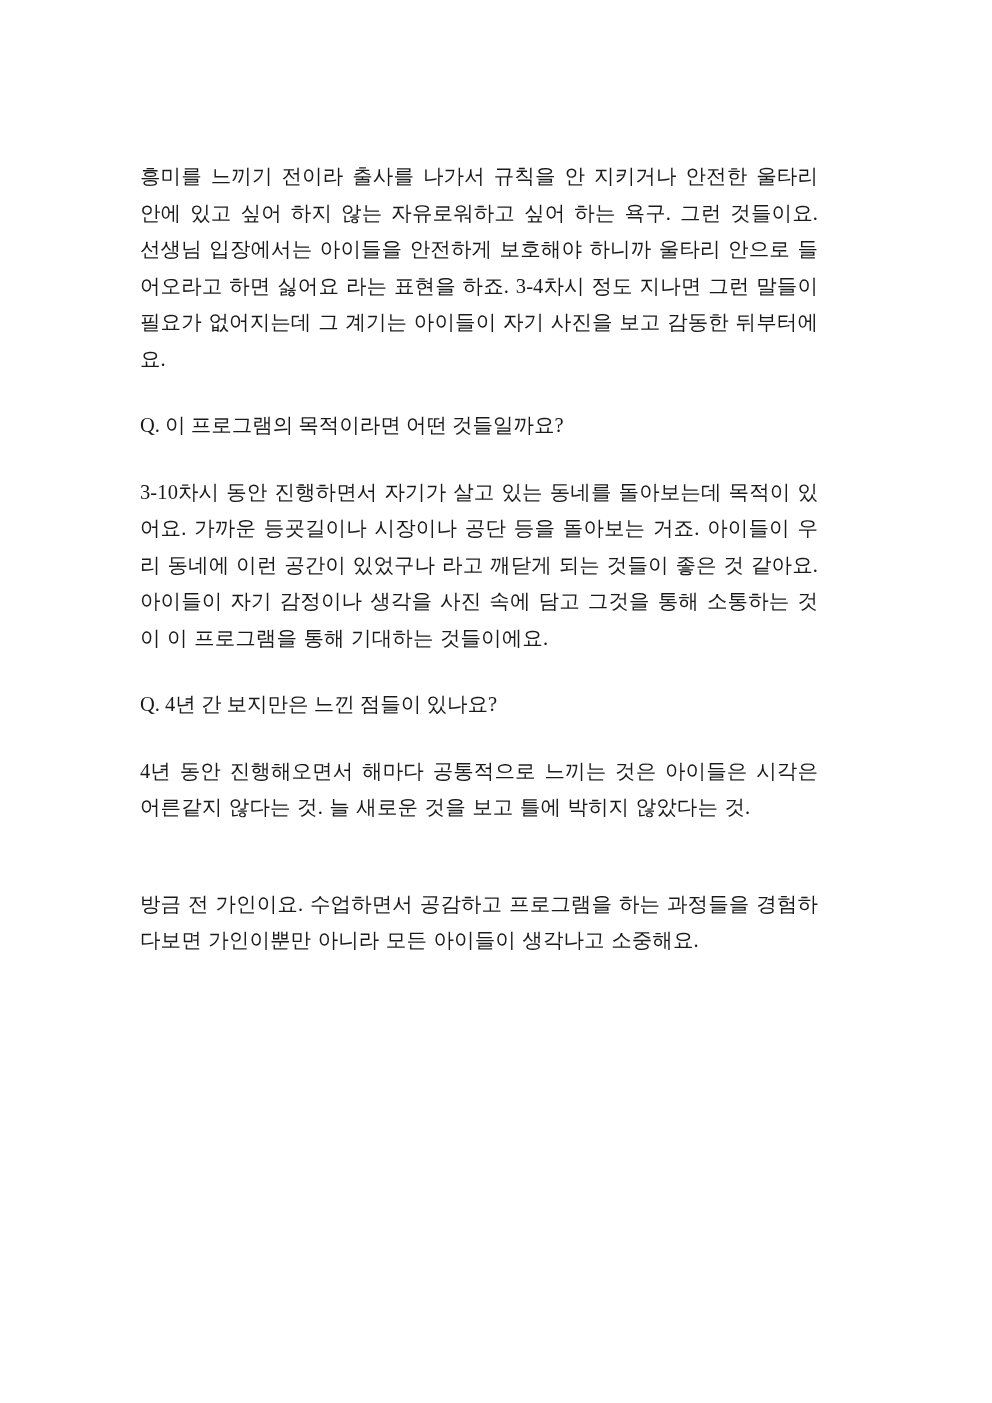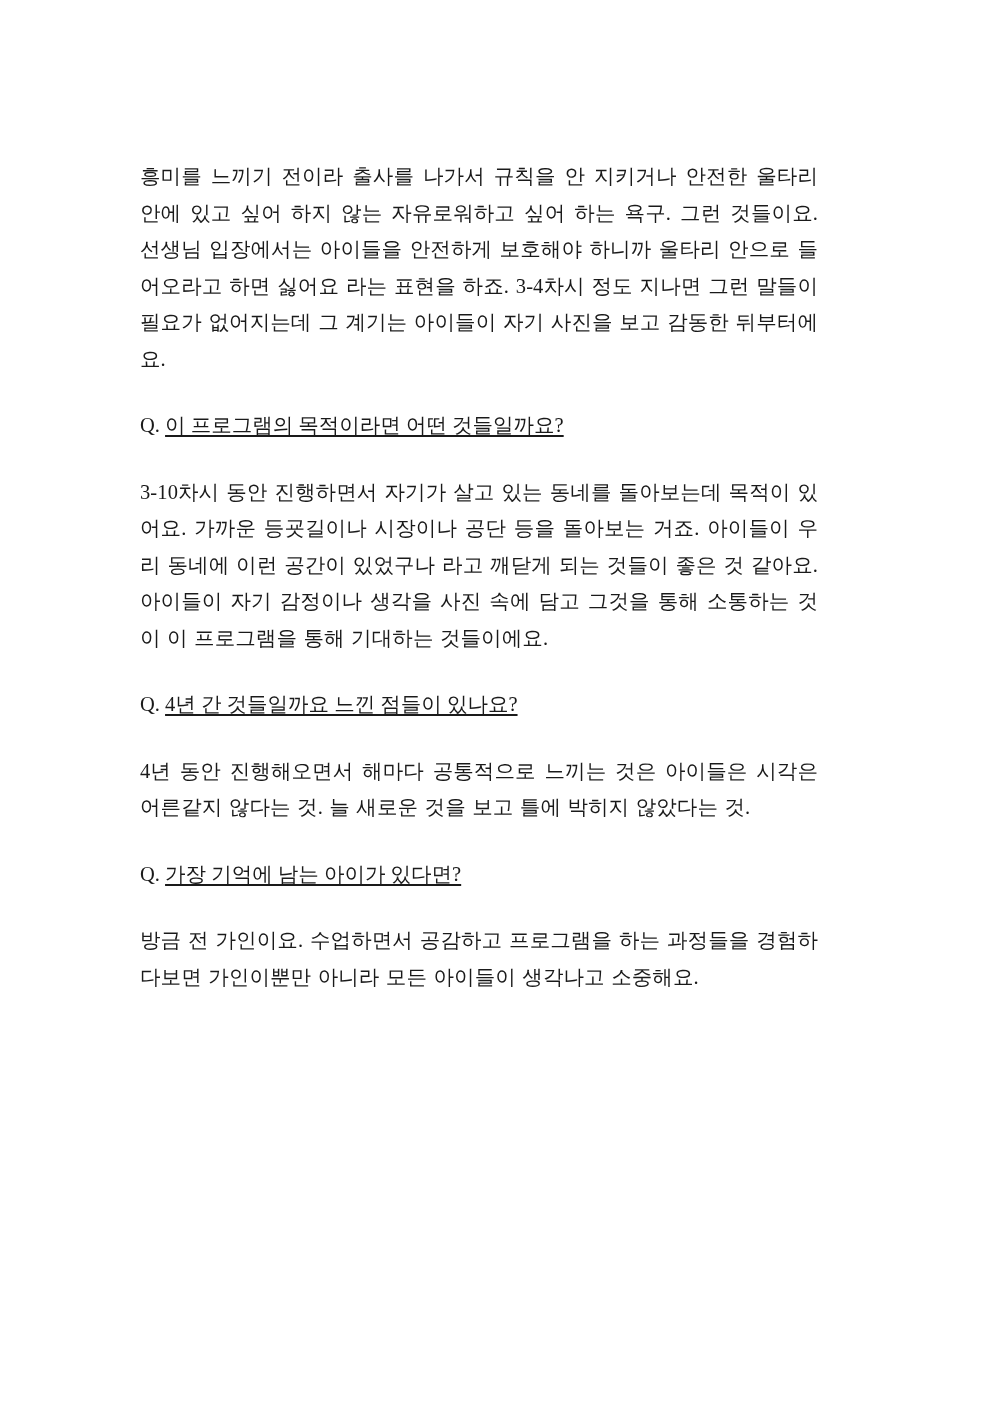--- a/index.html
+++ b/index.html
@@ -39,21 +39,20 @@
   .qblock {
     font-size: 20.5px;
     line-height: 36.5px;
     margin: 0;
     white-space: nowrap;
   }
   .qmark {
     text-decoration: none;
   }
   .qtext {
-    text-decoration: underline;
     text-underline-offset: 3px;
   }
   .tight {
     margin-top: 0;
   }
 </style>
 </head>
 <body>
 
 <div class="page">
@@ -63,27 +62,26 @@
   <div class="block-gap"></div>
 
   <p class="qblock"><span class="qmark">Q.</span> <span class="qtext">이 프로그램의 목적이라면 어떤 것들일까요?</span></p>
 
   <div class="block-gap"></div>
 
   <p class="para">3-10차시 동안 진행하면서 자기가 살고 있는 동네를 돌아보는데 목적이 있어요. 가까운 등굣길이나 시장이나 공단 등을 돌아보는 거죠. 아이들이 우리 동네에 이런 공간이 있었구나 라고 깨닫게 되는 것들이 좋은 것 같아요. 아이들이 자기 감정이나 생각을 사진 속에 담고 그것을 통해 소통하는 것이 이 프로그램을 통해 기대하는 것들이에요.</p>
 
   <div class="block-gap"></div>
 
-  <p class="qblock"><span class="qmark">Q.</span> <span class="qtext">4년 간 것들일까요 느낀 점들이 있나요?</span></p>
+  <p class="qblock"><span class="qmark">Q.</span> <span class="qtext">4년 간 보지만은 느낀 점들이 있나요?</span></p>
 
   <div class="block-gap"></div>
 
   <p class="para tight">4년 동안 진행해오면서 해마다 공통적으로 느끼는 것은 아이들은 시각은 어른같지 않다는 것. 늘 새로운 것을 보고 틀에 박히지 않았다는 것.</p>
 
   <div class="block-gap"></div>
 
-  <p class="qblock"><span class="qmark">Q.</span> <span class="qtext">가장 기억에 남는 아이가 있다면?</span></p>
 
   <div class="block-gap"></div>
 
   <p class="para">방금 전 가인이요. 수업하면서 공감하고 프로그램을 하는 과정들을 경험하다보면 가인이뿐만 아니라 모든 아이들이 생각나고 소중해요.</p>
 
 </div>
 
 </body></html>

